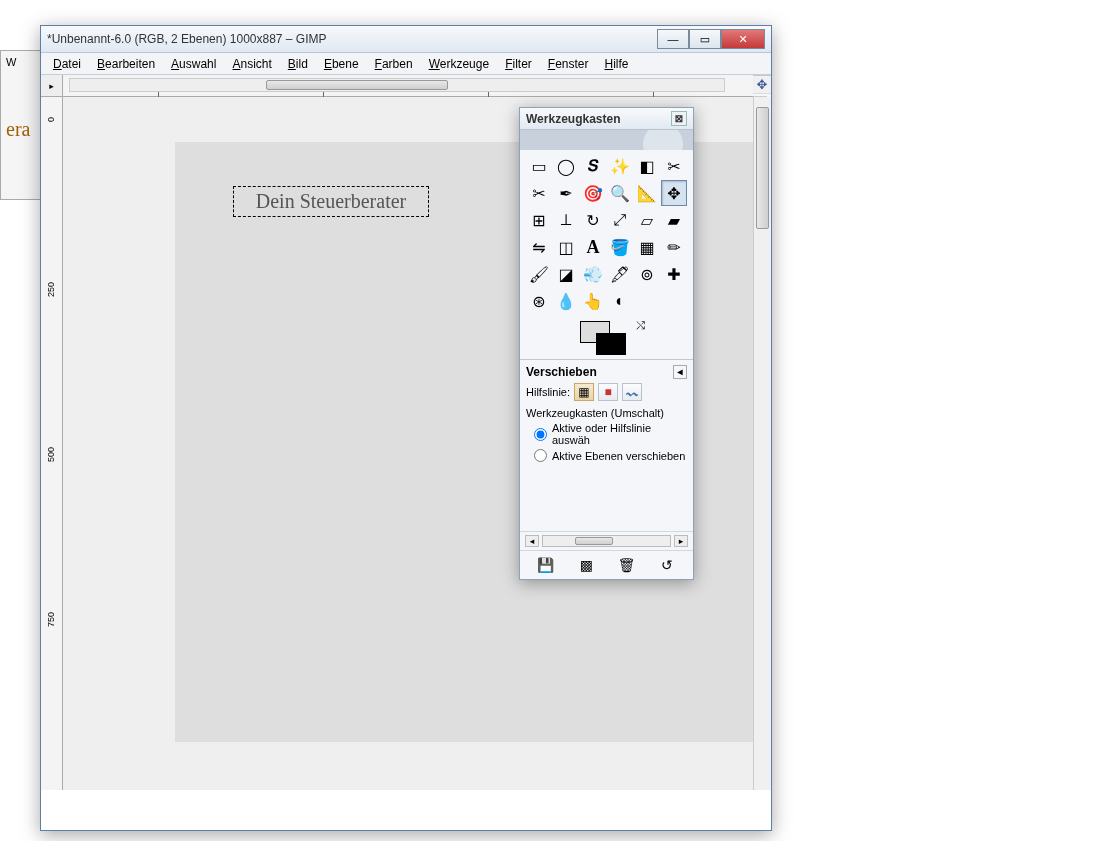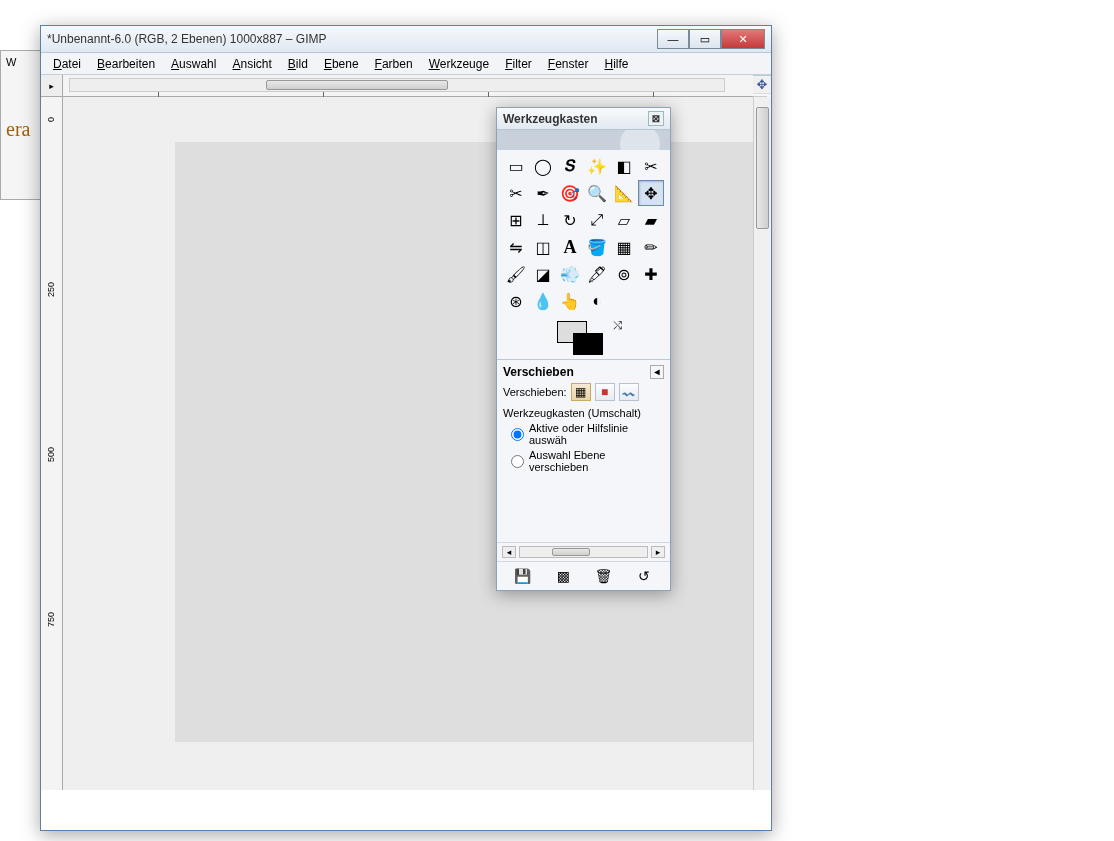--- a/index.html
+++ b/index.html
@@ -133,21 +133,21 @@
 .hscroll-track::after {content:""; position:absolute; left:30%; top:1px; bottom:1px; width:180px; background:linear-gradient(to bottom,#e8e8e8,#cfcfcf); border:1px solid #999; border-radius:2px;}
 .corner-icon { width:18px; height:18px; display:flex; align-items:center; justify-content:center; font-size:13px; color:#3a5a9a;}
 .status-row {
   height:22px; display:flex; align-items:center; padding:0 4px; gap:6px;
 }
 .status-cell { border:1px solid #ccc; background:#fff; padding:1px 5px; display:flex; align-items:center; gap:3px; height:18px;}
 .status-msg { flex:1; border:1px solid #ccc; background:#fff; padding:1px 6px; height:18px;}
 
 .toolbox {
   position:absolute;
-  left: 496px; top: 107px;
+  left: 519px; top: 107px;
   width: 175px;
   background: #f4f6f9;
   border:1px solid #8da2b8;
   box-shadow: 0 3px 16px rgba(0,0,0,0.35);
   display:flex; flex-direction:column;
 }
 .toolbox-title {
   height:22px; background:linear-gradient(to bottom,#f8fafc,#e2e9f1);
   border-bottom:1px solid #b6c3d1;
   display:flex; align-items:center; padding:0 6px;
@@ -252,20 +252,23 @@
     <div class="ruler-v" id="ruler-v">
         <div style="top: 20px;">0</div>
         <div style="top: 185px;">250</div>
         <div style="top: 350px;">500</div>
         <div style="top: 515px;">750</div>
       </div>
     <div class="scroll-v"></div>
 
     <div class="canvas-viewport">
       <div class="canvas-page">
+      </div>
+      <div class="selection-box">
+        <span>Dein Steuerberater</span>
       </div>
     </div>
 
     <div class="status-bar">
       <div class="hscroll-row">
         <div class="nav"></div>
         <div class="hscroll-track"></div>
         <div class="nav">▸</div>
         <div class="corner-icon">✥</div>
       </div>
@@ -331,33 +334,33 @@
     <div class="swatch-fg"></div>
     <div class="swatch-bg"></div>
     <div class="swap-arrow">⤭</div>
   </div>
   <div class="options-panel">
     <div class="options-title">
       <span>Verschieben</span>
       <span class="arrow">◂</span>
     </div>
     <div class="opt-row">
-      <span>Verschieben:</span>
+      <span>Hilfslinie:</span>
       <div class="icon-btn active">▦</div>
       <div class="icon-btn" style="color:#c33">■</div>
       <div class="icon-btn" style="color:#47a">〰</div>
     </div>
     <div class="section-label">Werkzeugkasten (Umschalt)</div>
     <label class="radio-row">
       <input type="radio" name="mv" checked="" style="">
       <span>Aktive oder Hilfslinie auswäh</span>
     </label>
     <label class="radio-row">
       <input type="radio" name="mv" style="">
-      <span>Auswahl Ebene verschieben</span>
+      <span>Aktive Ebenen verschieben</span>
     </label>
   </div>
   <div style="flex:1;min-height:58px;background:#f4f6f9"></div>
   <div class="mini-scroll">
     <div class="ar">◂</div>
     <div class="tr"></div>
     <div class="ar">▸</div>
   </div>
   <div class="bottom-icons">
     <div>💾</div>

